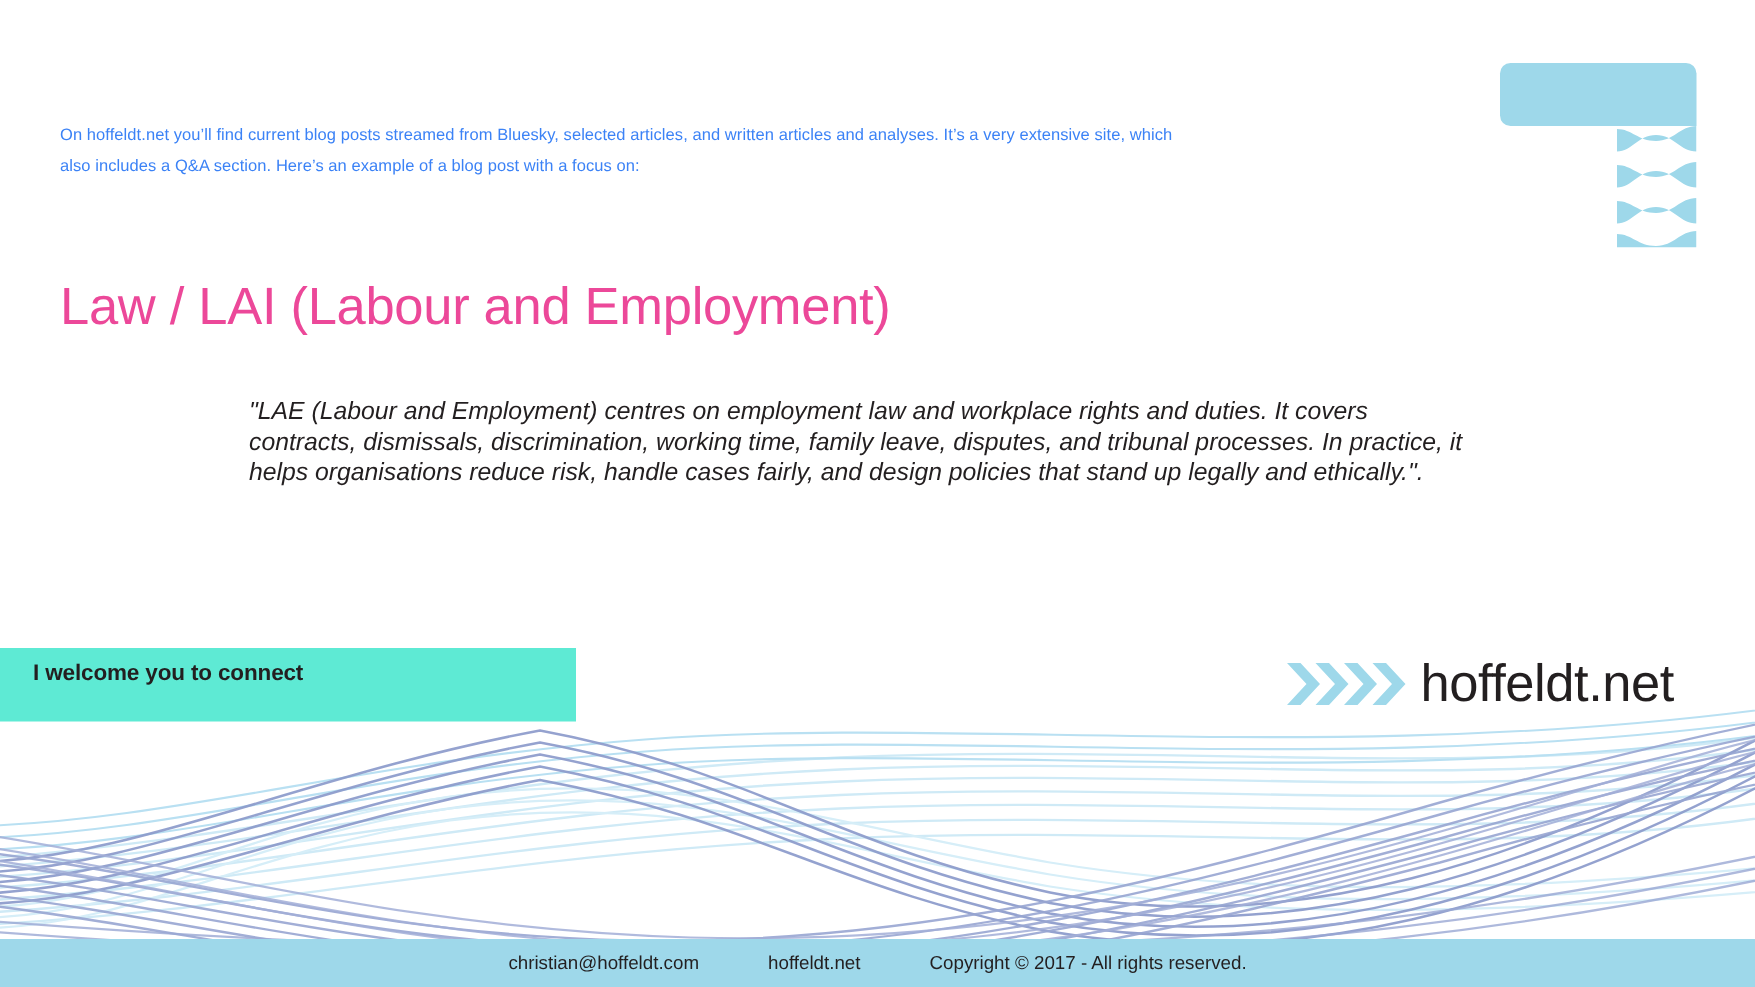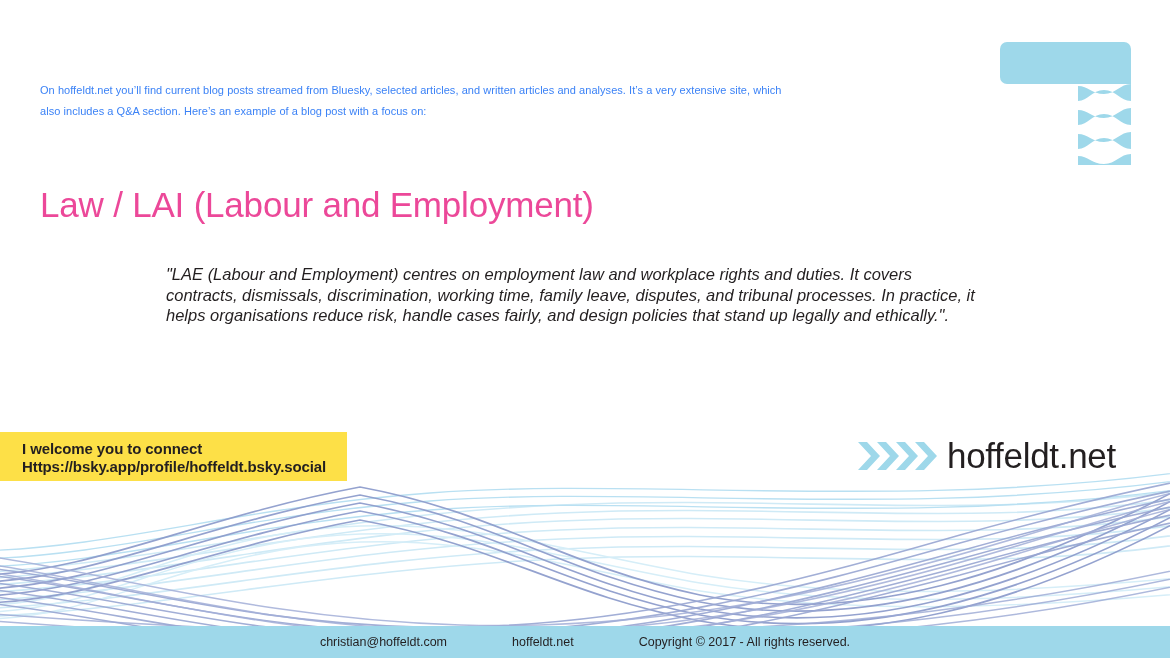--- a/index.html
+++ b/index.html
@@ -89,23 +89,23 @@
     top: 38px;
     width: 53px;
     height: 85px;
   }
 
   
   #connect-box {
     position: absolute;
     left: 0;
     top: 432px;
-    width: 347px;
+    width: 384px;
     height: 49px;
-    background: #fde047;
+    background: #5eead4;
   }
   #connect-box .connect-line {
     position: absolute;
     left: 22px;
     font-size: 15px;
     font-weight: 700;
     color: #231f20;
     letter-spacing: -0.1px;
     white-space: nowrap;
   }
@@ -158,21 +158,21 @@
   }
   #footer-bar .footer-inner {
     position: absolute;
     left: 0;
     top: 0;
     width: 1170px;
     height: 32px;
     display: flex;
     align-items: center;
     justify-content: center;
-    gap: 65px;
+    gap: 46px;
     font-size: 12.5px;
     color: #231f20;
     border-radius: 12px;
   }
 </style>
 </head>
 <body>
 
 <div id="intro-paragraph">On hoffeldt.net you’ll find current blog posts streamed from Bluesky, selected articles, and written articles and analyses. It’s a very extensive site, which also includes a Q&amp;A section. Here’s an example of a blog post with a focus on:</div>
 
@@ -242,21 +242,20 @@
         <path d="M-20 158 C 160 172, 380 184, 620 178 C 860 172, 1020 148, 1190 112"></path>
         <path d="M-20 165 C 160 179, 380 190, 620 184 C 860 178, 1020 156, 1190 120"></path>
         <path d="M-20 172 C 160 185, 380 196, 620 190 C 860 184, 1020 164, 1190 128"></path>
       </g>
     </g>
   </svg>
 </div>
 
 <div id="connect-box">
   <div class="connect-line l1">I welcome you to connect</div>
-  <div class="connect-line l2">Https://bsky.app/profile/hoffeldt.bsky.social</div>
 </div>
 
 <div id="site-lockup">
   <div class="chevrons">
     <svg width="82" height="30" viewBox="0 0 82 30" xmlns="http://www.w3.org/2000/svg">
       <g fill="#9ed8ea">
         <path d="M0 1 L9 1 L22 15 L9 29 L0 29 L13 15 Z"></path>
         <path d="M19 1 L28 1 L41 15 L28 29 L19 29 L32 15 Z"></path>
         <path d="M38 1 L47 1 L60 15 L47 29 L38 29 L51 15 Z"></path>
         <path d="M57 1 L66 1 L79 15 L66 29 L57 29 L70 15 Z"></path>

